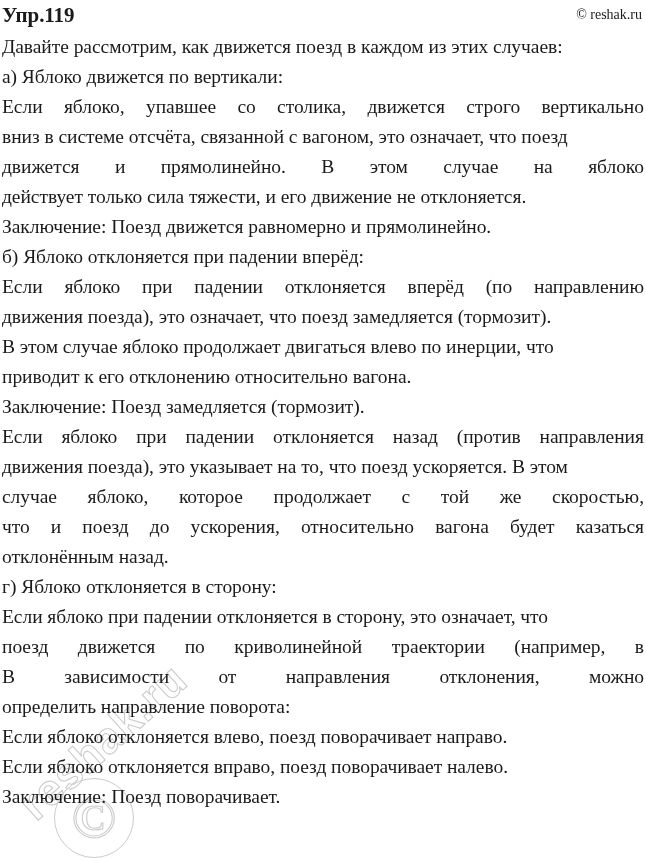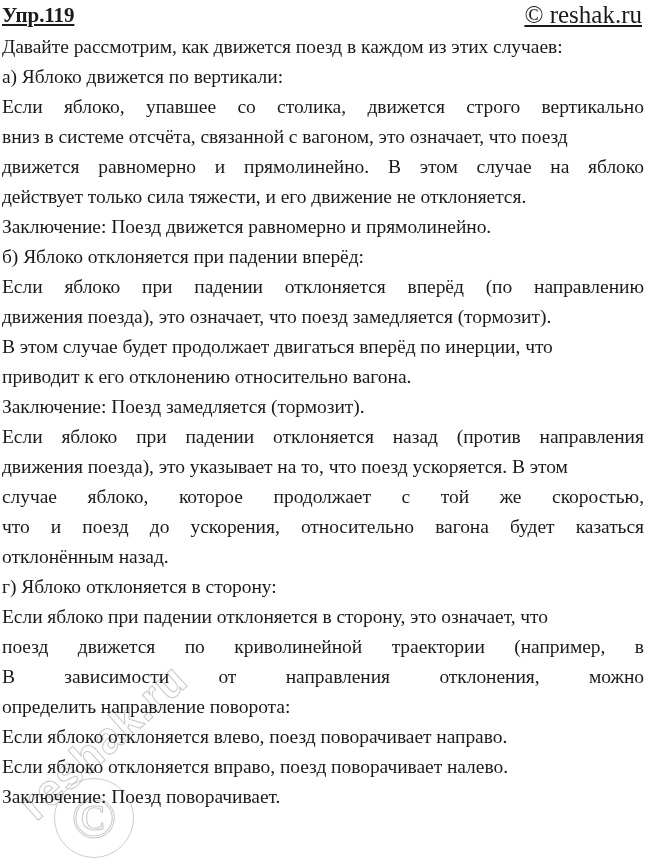--- a/index.html
+++ b/index.html
@@ -27,30 +27,29 @@
   }
 
   
   .header {
     position: relative;
     display: flex;
     align-items: flex-end;
     justify-content: space-between;
     height: 30px;
     line-height: 30px;
-    text-decoration: underline;
   }
   .ex-title {
     font-size: 21px;
     font-weight: bold;
     letter-spacing: -0.1px;
     white-space: nowrap;
   }
   .copyright {
-    font-size: 25px;
+    font-size: 14px;
     font-weight: normal;
     white-space: nowrap;
     padding-right: 2px;
   }
 
   
   .body-text {
     position: relative;
     z-index: 2;
     margin-top: 2px;
@@ -149,21 +148,20 @@
         <span>упавшее</span>
         <span>со</span>
         <span>столика,</span>
         <span>движется</span>
         <span>строго</span>
         <span>вертикально</span>
       </div>
       <div class="line flow">вниз в системе отсчёта, связанной с вагоном, это означает, что поезд</div>
       <div class="line just">
         <span>движется</span>
-        <span>равномерно</span>
         <span>и</span>
         <span>прямолинейно.</span>
         <span>В</span>
         <span>этом</span>
         <span>случае</span>
         <span>на</span>
         <span>яблоко</span>
       </div>
       <div class="line flow">действует только сила тяжести, и его движение не отклоняется.</div>
       <div class="line flow">Заключение: Поезд движется равномерно и прямолинейно.</div>
@@ -172,21 +170,21 @@
         <span>Если</span>
         <span>яблоко</span>
         <span>при</span>
         <span>падении</span>
         <span>отклоняется</span>
         <span>вперёд</span>
         <span>(по</span>
         <span>направлению</span>
       </div>
       <div class="line flow">движения поезда), это означает, что поезд замедляется (тормозит).</div>
-      <div class="line flow">В этом случае будет продолжает двигаться вперёд по инерции, что</div>
+      <div class="line flow">В этом случае яблоко продолжает двигаться влево по инерции, что</div>
       <div class="line flow">приводит к его отклонению относительно вагона.</div>
       <div class="line flow">Заключение: Поезд замедляется (тормозит).</div>
       <div class="line just">
         <span>Если</span>
         <span>яблоко</span>
         <span>при</span>
         <span>падении</span>
         <span>отклоняется</span>
         <span>назад</span>
         <span>(против</span>

